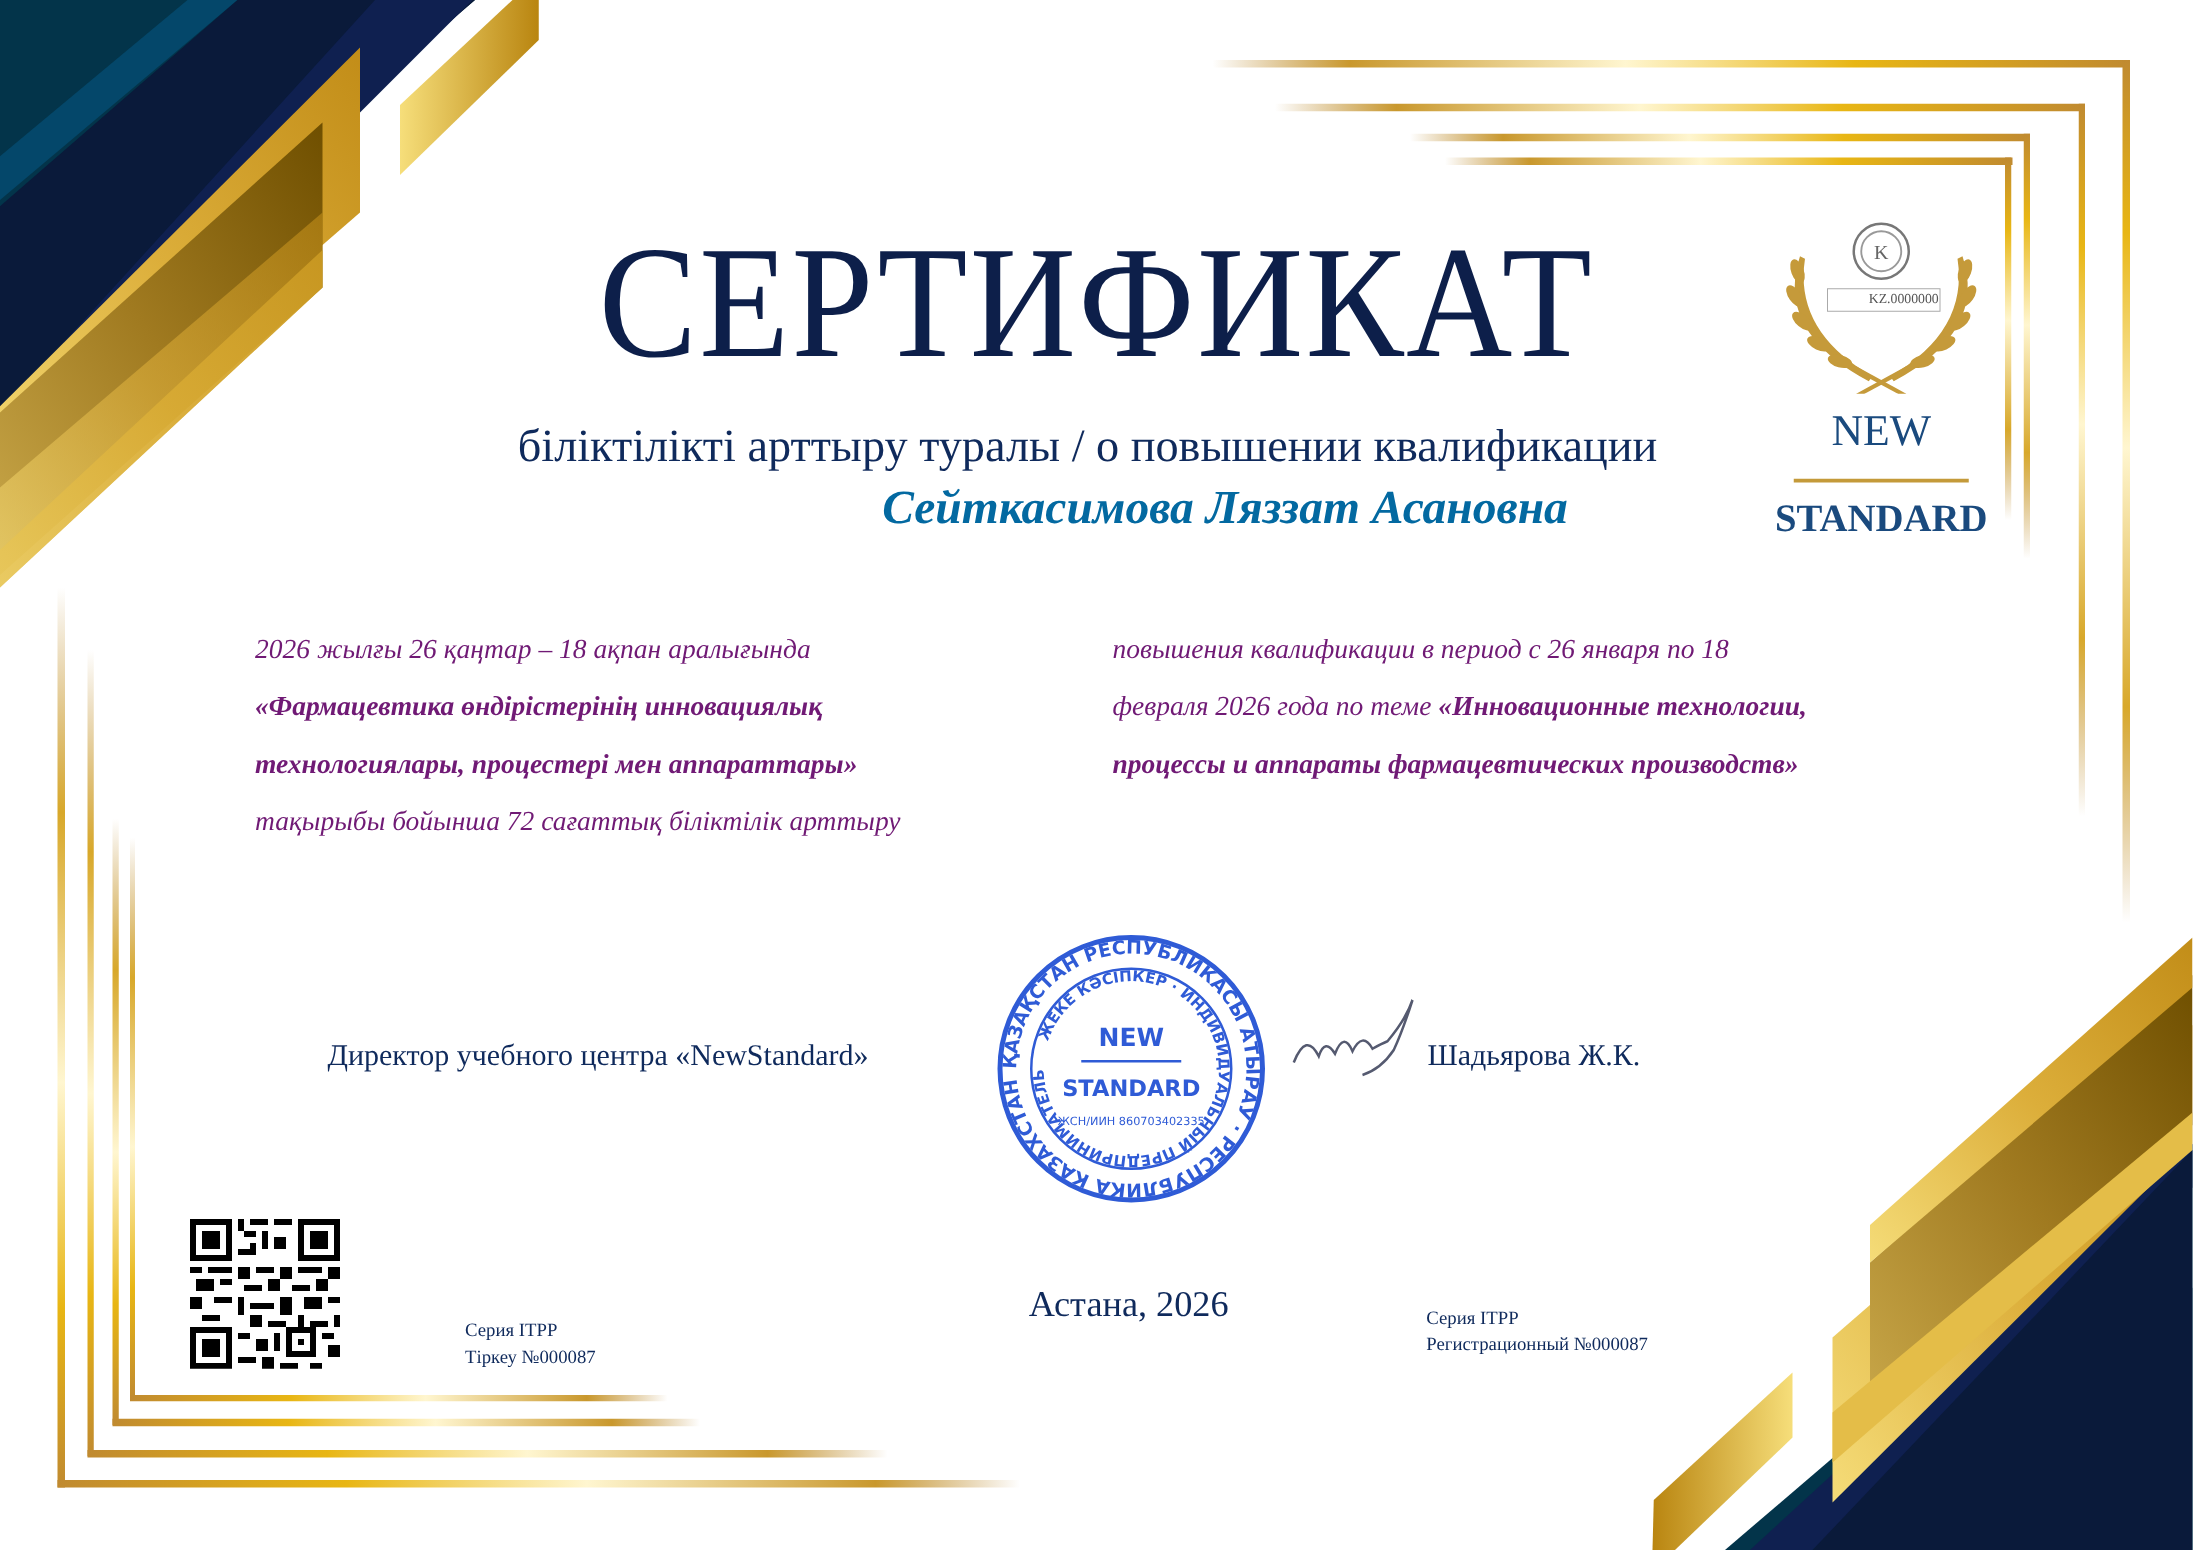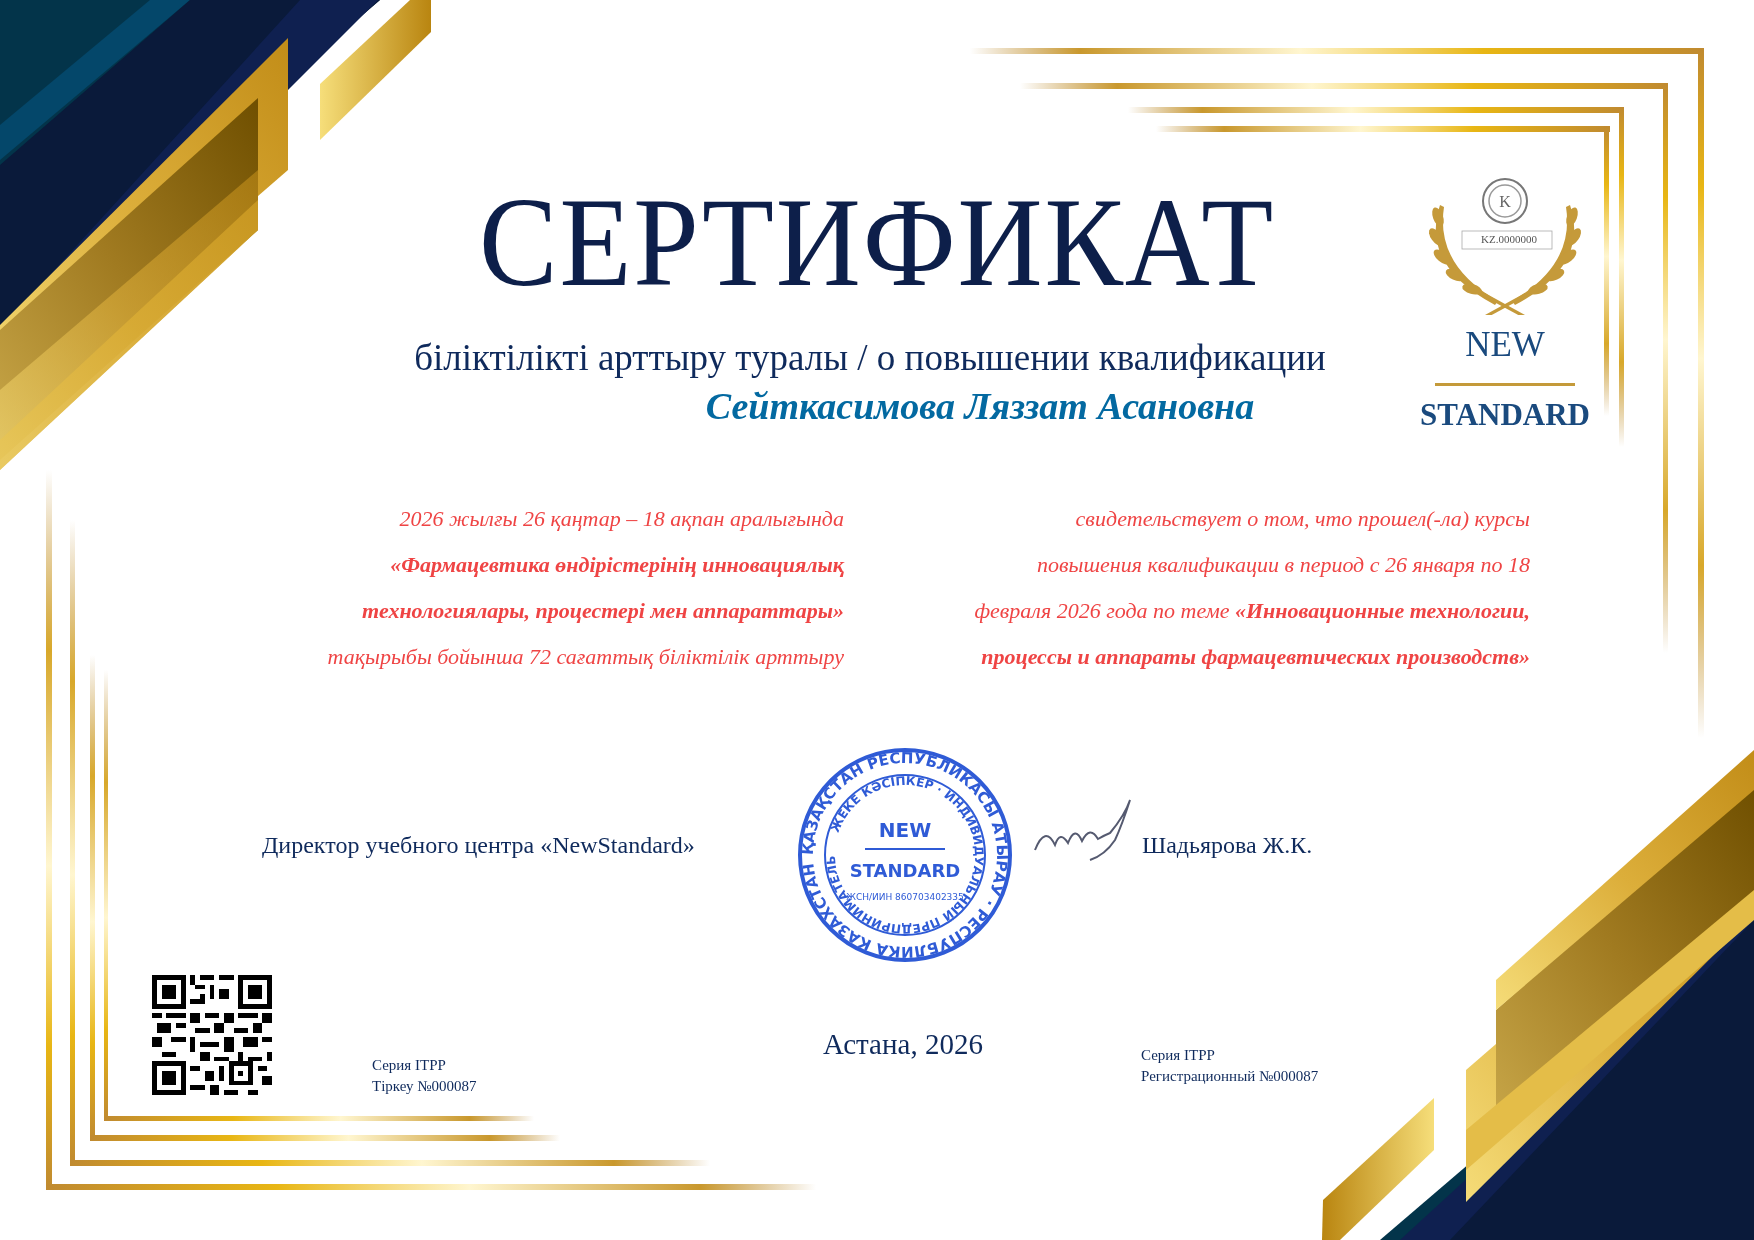--- a/index.html
+++ b/index.html
@@ -2,21 +2,21 @@
 <html><head>
 <meta charset="utf-8">
 <style>
   html, body { margin: 0; padding: 0; }
   body { width: 1754px; height: 1240px; background: #ffffff; position: relative; overflow: hidden; font-family: "Liberation Serif", serif; color: #0f2a5c; }
   .abs { position: absolute; }
   svg.deco { position: absolute; left: 0; top: 0; width: 1754px; height: 1240px; }
   .title { left: 0; width: 1754px; top: 178px; text-align: center; font-size: 128px; letter-spacing: 2px; color: #0d1f4a; font-family: "Liberation Serif", serif; line-height: 1; transform: scaleX(0.92); transform-origin: 878px 0; }
   .subtitle { left: 300px; width: 1140px; top: 336px; text-align: center; font-size: 37px; color: #0f2a5c; }
   .recipient { left: 400px; width: 1160px; top: 384px; text-align: center; font-size: 38px; font-weight: bold; font-style: italic; color: #0369a1; }
-  .col { width: 640px; text-align: right; font-style: italic; font-size: 22px; line-height: 46px; color: #ef4444; }
+  .col { width: 640px; text-align: left; font-style: italic; font-size: 22px; line-height: 46px; color: #701a75; }
   .col b { font-weight: bold; }
   .col-left { left: 204px; top: 496px; }
   .col-right { left: 890px; top: 496px; }
   .sig-label { left: 262px; top: 832px; font-size: 24px; }
   .sig-name { left: 1142px; top: 832px; font-size: 24px; }
   .city { left: 786px; top: 1028px; font-size: 29px; margin-left: 37px; }
   .reg { font-size: 15px; line-height: 21px; }
   .reg-left { left: 372px; top: 1055px; }
   .reg-right { left: 1141px; top: 1045px; }
   .logo { left: 1400px; top: 165px; width: 210px; text-align: center; }
@@ -125,21 +125,20 @@
 <div class="abs recipient">Сейткасимова Ляззат Асановна</div>
 
 <div class="abs col col-left">
   <div>2026 жылғы 26 қаңтар – 18 ақпан аралығында</div>
   <div><b>«Фармацевтика өндірістерінің инновациялық</b></div>
   <div><b>технологиялары, процестері мен аппараттары»</b></div>
   <div>тақырыбы бойынша 72 сағаттық біліктілік арттыру</div>
 </div>
 
 <div class="abs col col-right">
-  <div>свидетельствует о том, что прошел(-ла) курсы</div>
   <div>повышения квалификации в период с 26  января по 18</div>
   <div><span>февраля 2026 года по теме </span><b>«Инновационные технологии,</b></div>
   <div><b>процессы и аппараты фармацевтических производств»</b></div>
 </div>
 
 <div class="abs logo">
   <svg width="210" height="150" viewBox="0 0 210 150" style="position:absolute;left:0;top:0">
     <g fill="#c59a3a">
       <path d="M40 40 Q20 100 95 140 L98 136 Q35 100 44 42 Z"></path>
       <path d="M170 40 Q190 100 115 140 L112 136 Q175 100 166 42 Z"></path>
@@ -154,21 +153,21 @@
       <ellipse cx="155" cy="110" rx="5" ry="10" transform="rotate(65 155 110)"></ellipse>
       <ellipse cx="138" cy="124" rx="5" ry="10" transform="rotate(75 138 124)"></ellipse>
       <path d="M85 150 L125 128 L127 131 L88 152 Z"></path>
       <path d="M125 150 L85 128 L83 131 L122 152 Z"></path>
     </g>
     <circle cx="105" cy="36" r="22" fill="none" stroke="#777" stroke-width="2"></circle>
     <circle cx="105" cy="36" r="16" fill="none" stroke="#999" stroke-width="1.5"></circle>
     <text x="105" y="42" text-anchor="middle" font-size="16" fill="#666" font-family="Liberation Serif, serif">K</text>
     <rect x="62" y="66" width="90" height="18" fill="none" stroke="#aaa" stroke-width="0.8"></rect>
   </svg>
-  <div style="position:absolute;left:64px;top:68px;width:90px;font-size:11px;color:#555;text-align:center;">KZ.0000000</div>
+  <div style="position:absolute;left:64px;top:68px;width:90px;font-size:11px;color:#555;text-align:left;padding-left:31px;">KZ.0000000</div>
   <div class="logo-new">NEW</div>
   <div class="logo-line"></div>
   <div class="logo-std">STANDARD</div>
 </div>
 
 <div class="abs sig-label">Директор учебного центра «NewStandard»</div>
 <div class="abs sig-name">Шадьярова Ж.К.</div>
 
 <svg class="abs stamp" viewBox="0 0 220 220">
   <defs>

